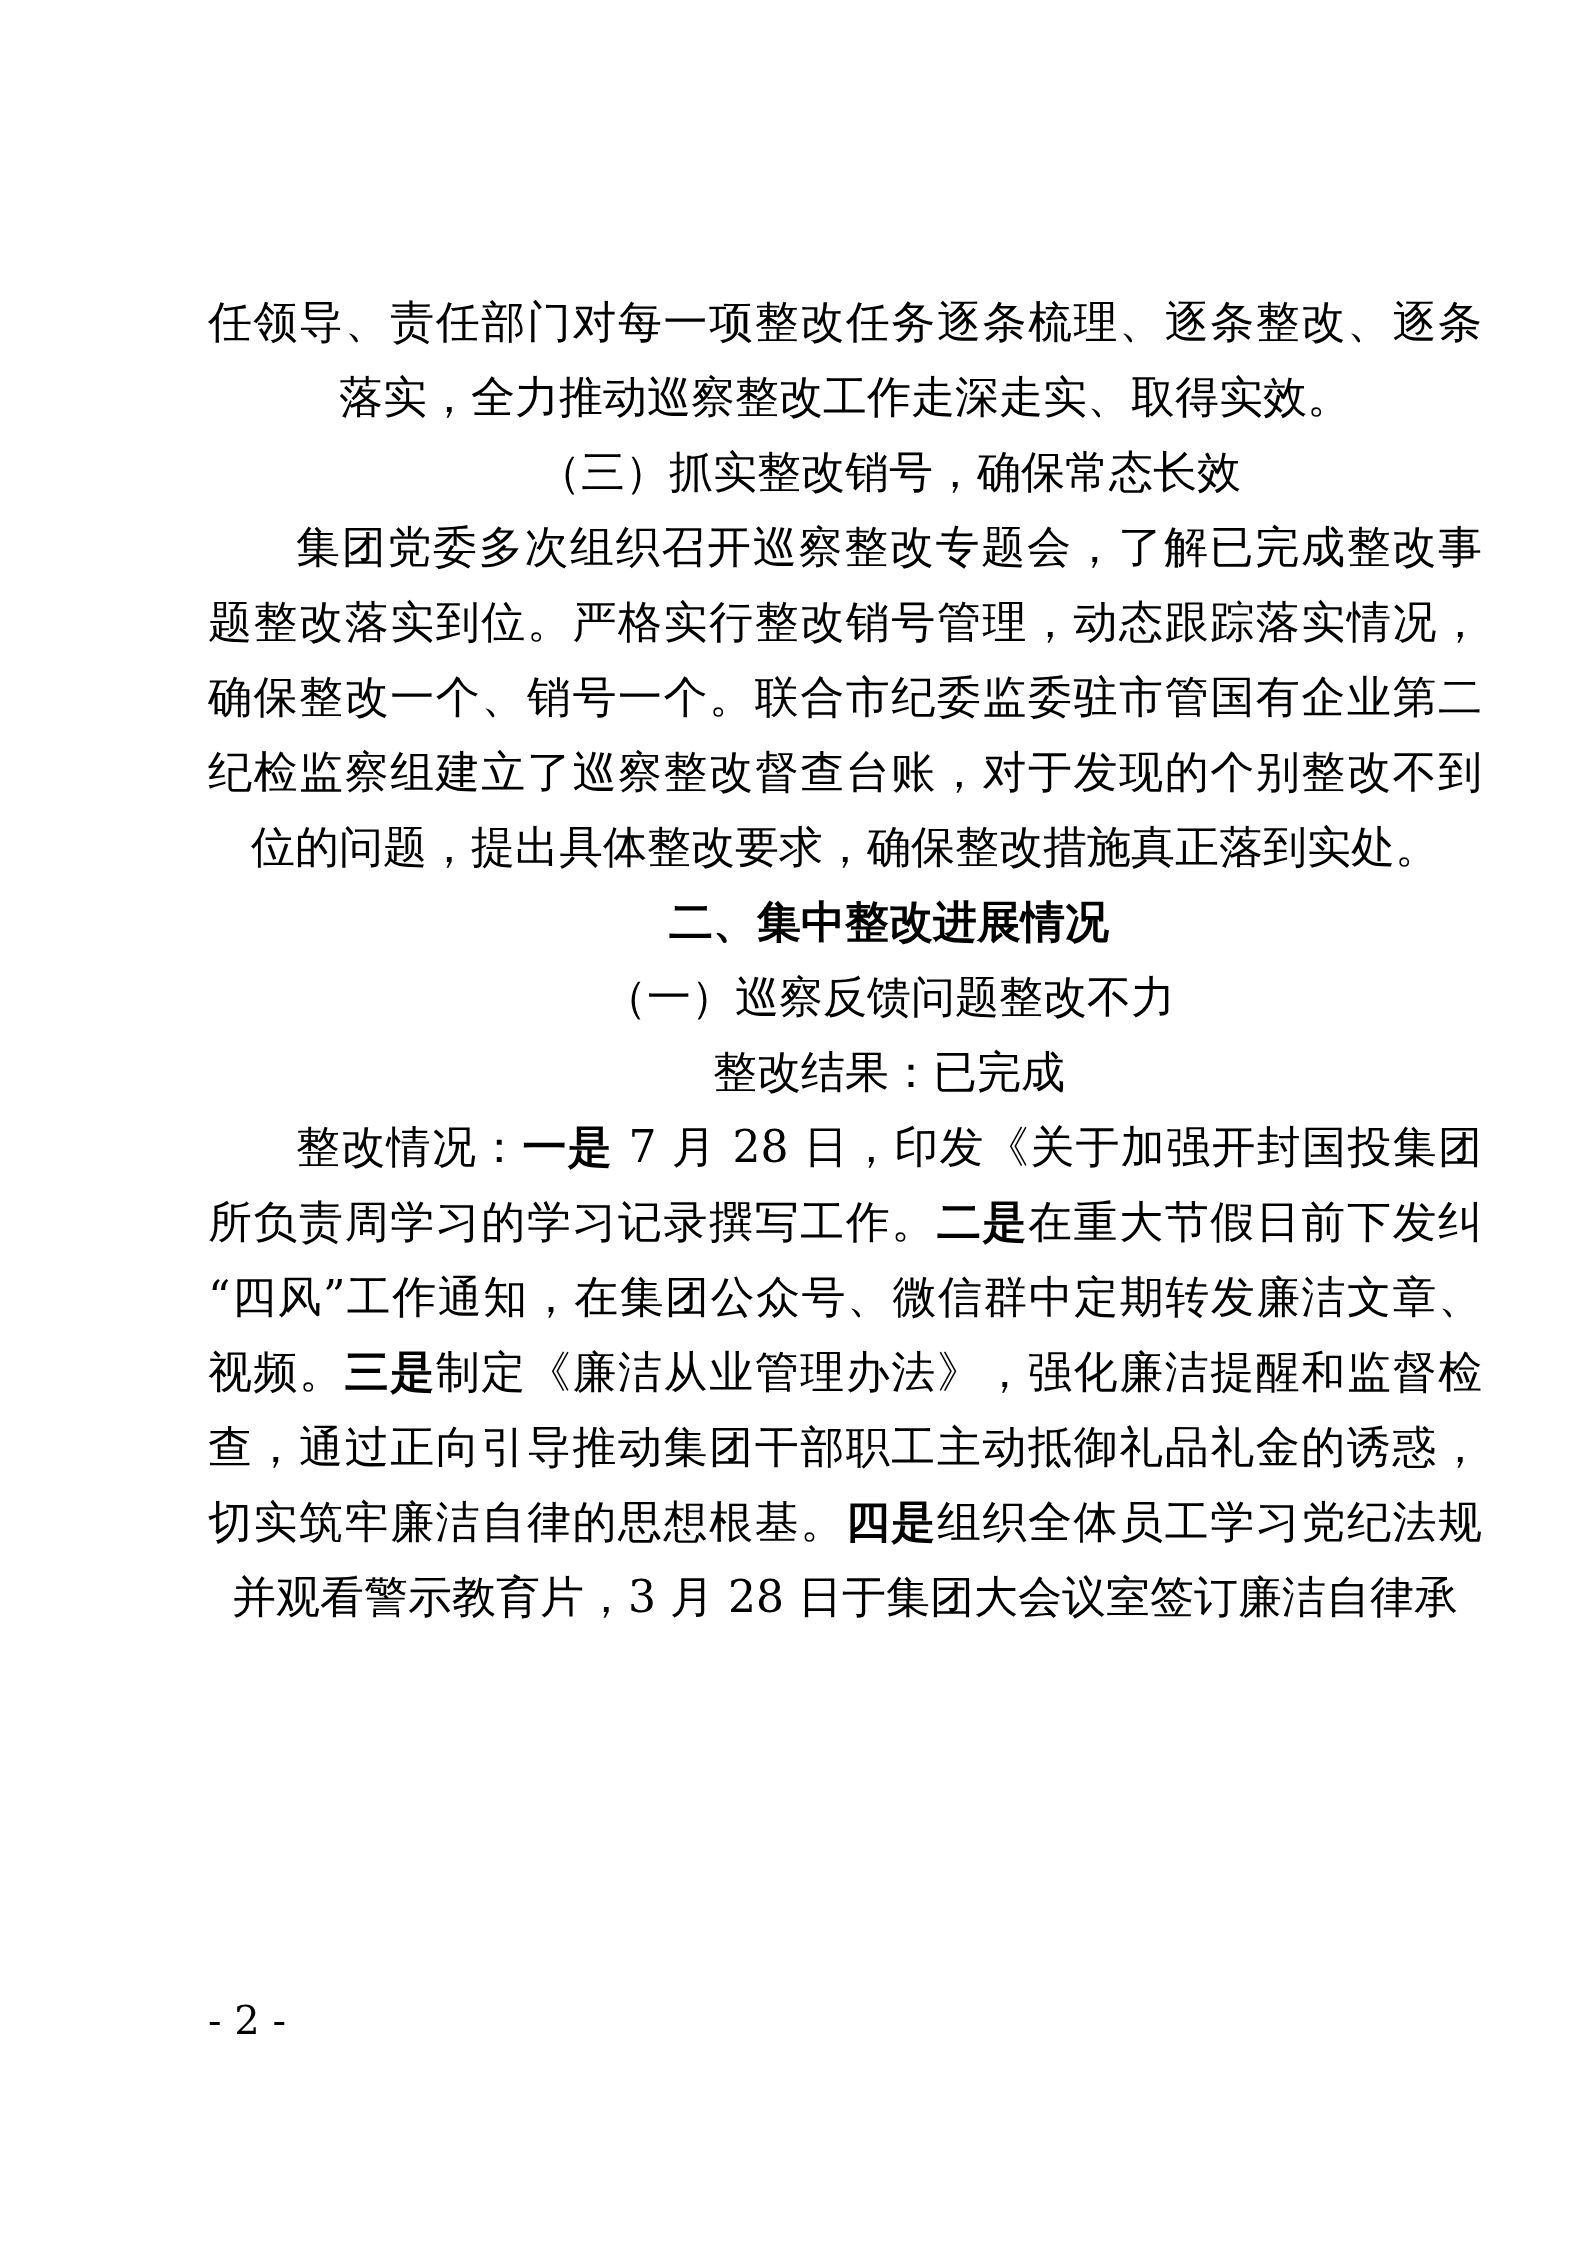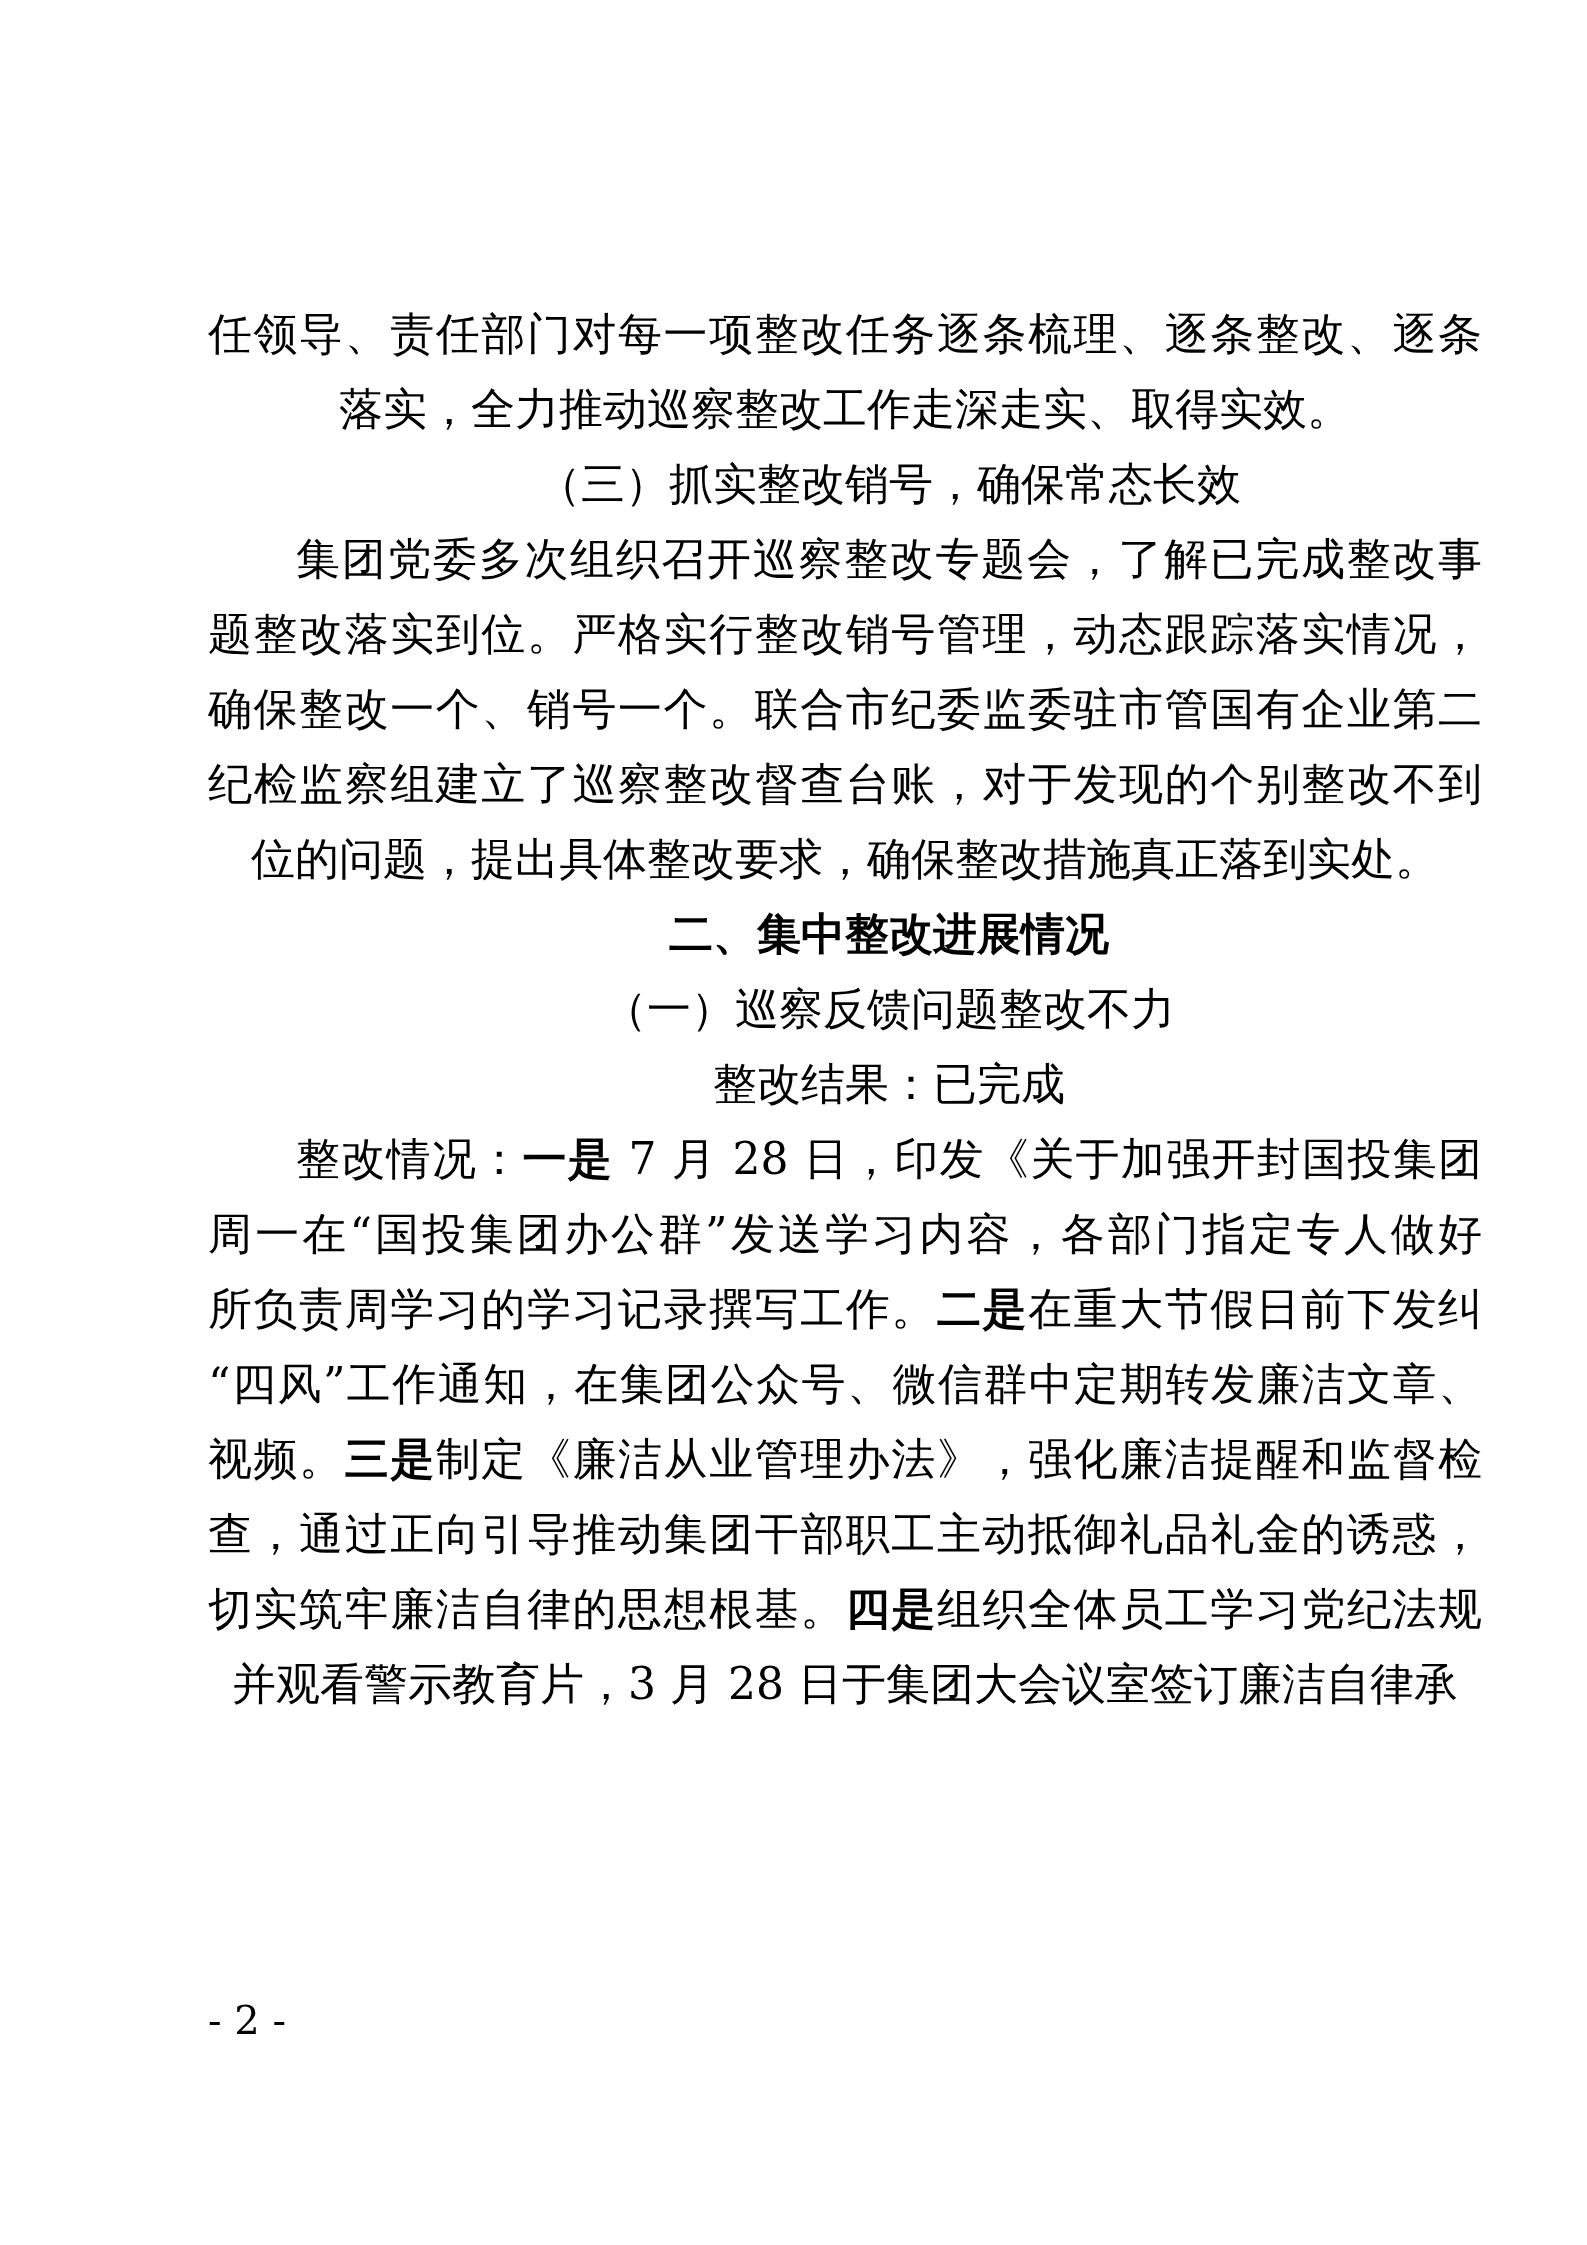--- a/index.html
+++ b/index.html
@@ -16,21 +16,21 @@
     font-family: "DejaVu Serif", "Liberation Serif", serif;
   }
   .page {
     position: absolute;
     inset: 0;
     background: #ffffff;
   }
   .doc-body {
     position: absolute;
     left: 208px;
-    top: 296px;
+    top: 284px;
     width: 1274px;
   }
   .line {
     font-size: 44px;
     line-height: 75px;
     height: 75px;
     text-align: center;
     font-family: "DejaVu Serif", "Liberation Serif", serif;
     font-weight: 400;
   }
@@ -77,21 +77,20 @@
       <div class="line kaiti indent"><span class="seg">（三）抓实整改销号，确保常态长效</span></div>
       <div class="line body indent fill"><span class="seg">集团党委多次组织召开巡察整改专题会，了解已完成整改事</span></div>
       <div class="line body fill"><span class="seg">题整改落实到位。严格实行整改销号管理，动态跟踪落实情况，</span></div>
       <div class="line body fill"><span class="seg">确保整改一个、销号一个。联合市纪委监委驻市管国有企业第二</span></div>
       <div class="line body fill"><span class="seg">纪检监察组建立了巡察整改督查台账，对于发现的个别整改不到</span></div>
       <div class="line body"><span class="seg">位的问题，提出具体整改要求，确保整改措施真正落到实处。</span></div>
       <div class="line hei indent"><span class="seg bold">二、集中整改进展情况</span></div>
       <div class="line kaiti indent"><span class="seg">（一）巡察反馈问题整改不力</span></div>
       <div class="line body indent"><span class="seg">整改结果：已完成</span></div>
       <div class="line body indent fill"><span class="seg">整改情况：</span><span class="seg bold">一是</span><span class="seg"> 7 月 28 日，印发《关于加强开封国投集团</span></div>
-      <div class="line body fill"><span class="seg">周一在“国投集团办公群”发送学习内容，各部门指定专人做好</span></div>
       <div class="line body fill"><span class="seg">所负责周学习的学习记录撰写工作。</span><span class="seg bold">二是</span><span class="seg">在重大节假日前下发纠</span></div>
       <div class="line body fill"><span class="seg">“四风”工作通知，在集团公众号、微信群中定期转发廉洁文章、</span></div>
       <div class="line body fill"><span class="seg">视频。</span><span class="seg bold">三是</span><span class="seg">制定《廉洁从业管理办法》，强化廉洁提醒和监督检</span></div>
       <div class="line body fill"><span class="seg">查，通过正向引导推动集团干部职工主动抵御礼品礼金的诱惑，</span></div>
       <div class="line body fill"><span class="seg">切实筑牢廉洁自律的思想根基。</span><span class="seg bold">四是</span><span class="seg">组织全体员工学习党纪法规</span></div>
       <div class="line body"><span class="seg">并观看警示教育片，3 月 28 日于集团大会议室签订廉洁自律承</span></div>
     </div>
   <div class="page-number">- 2 -</div>
 </div>
 

